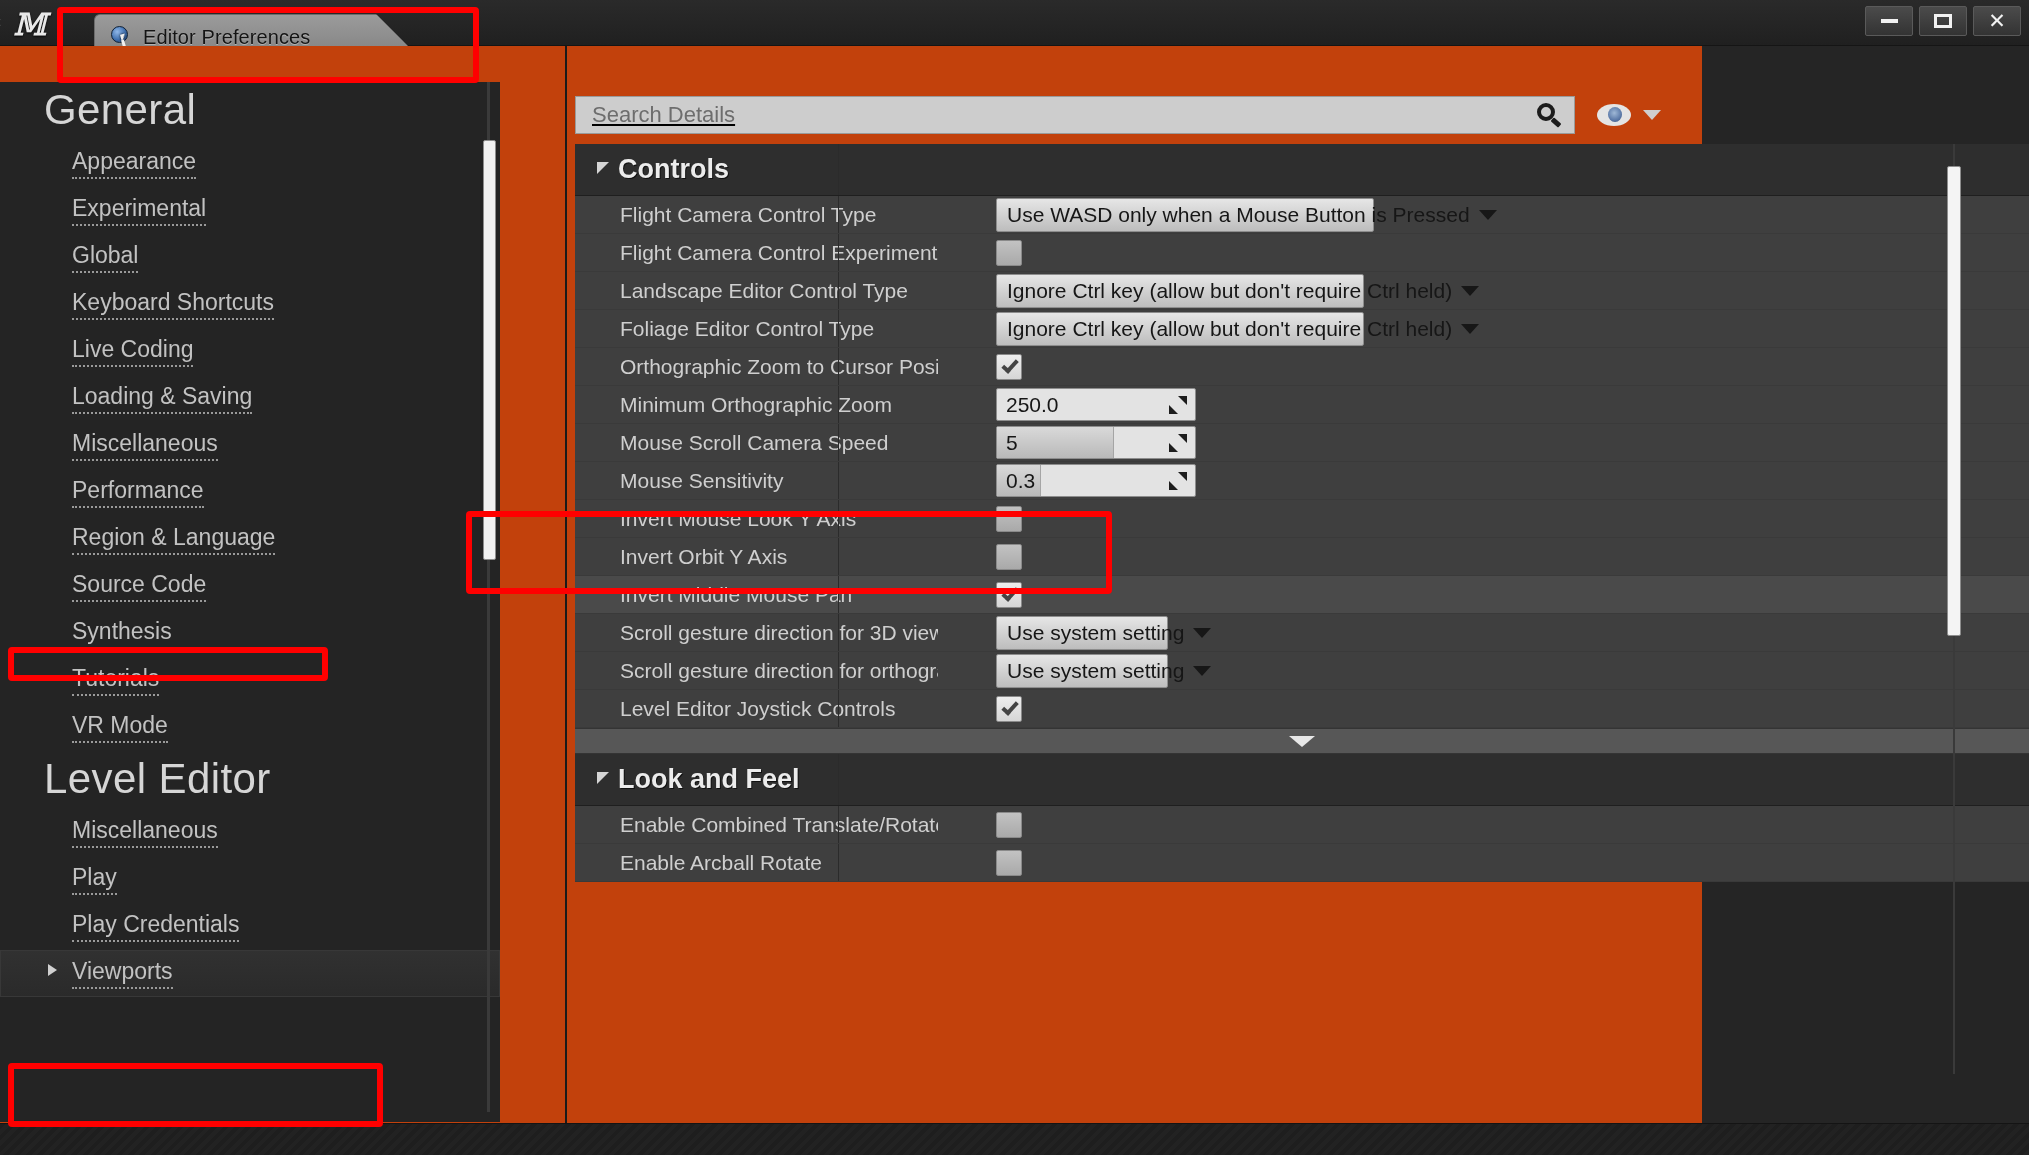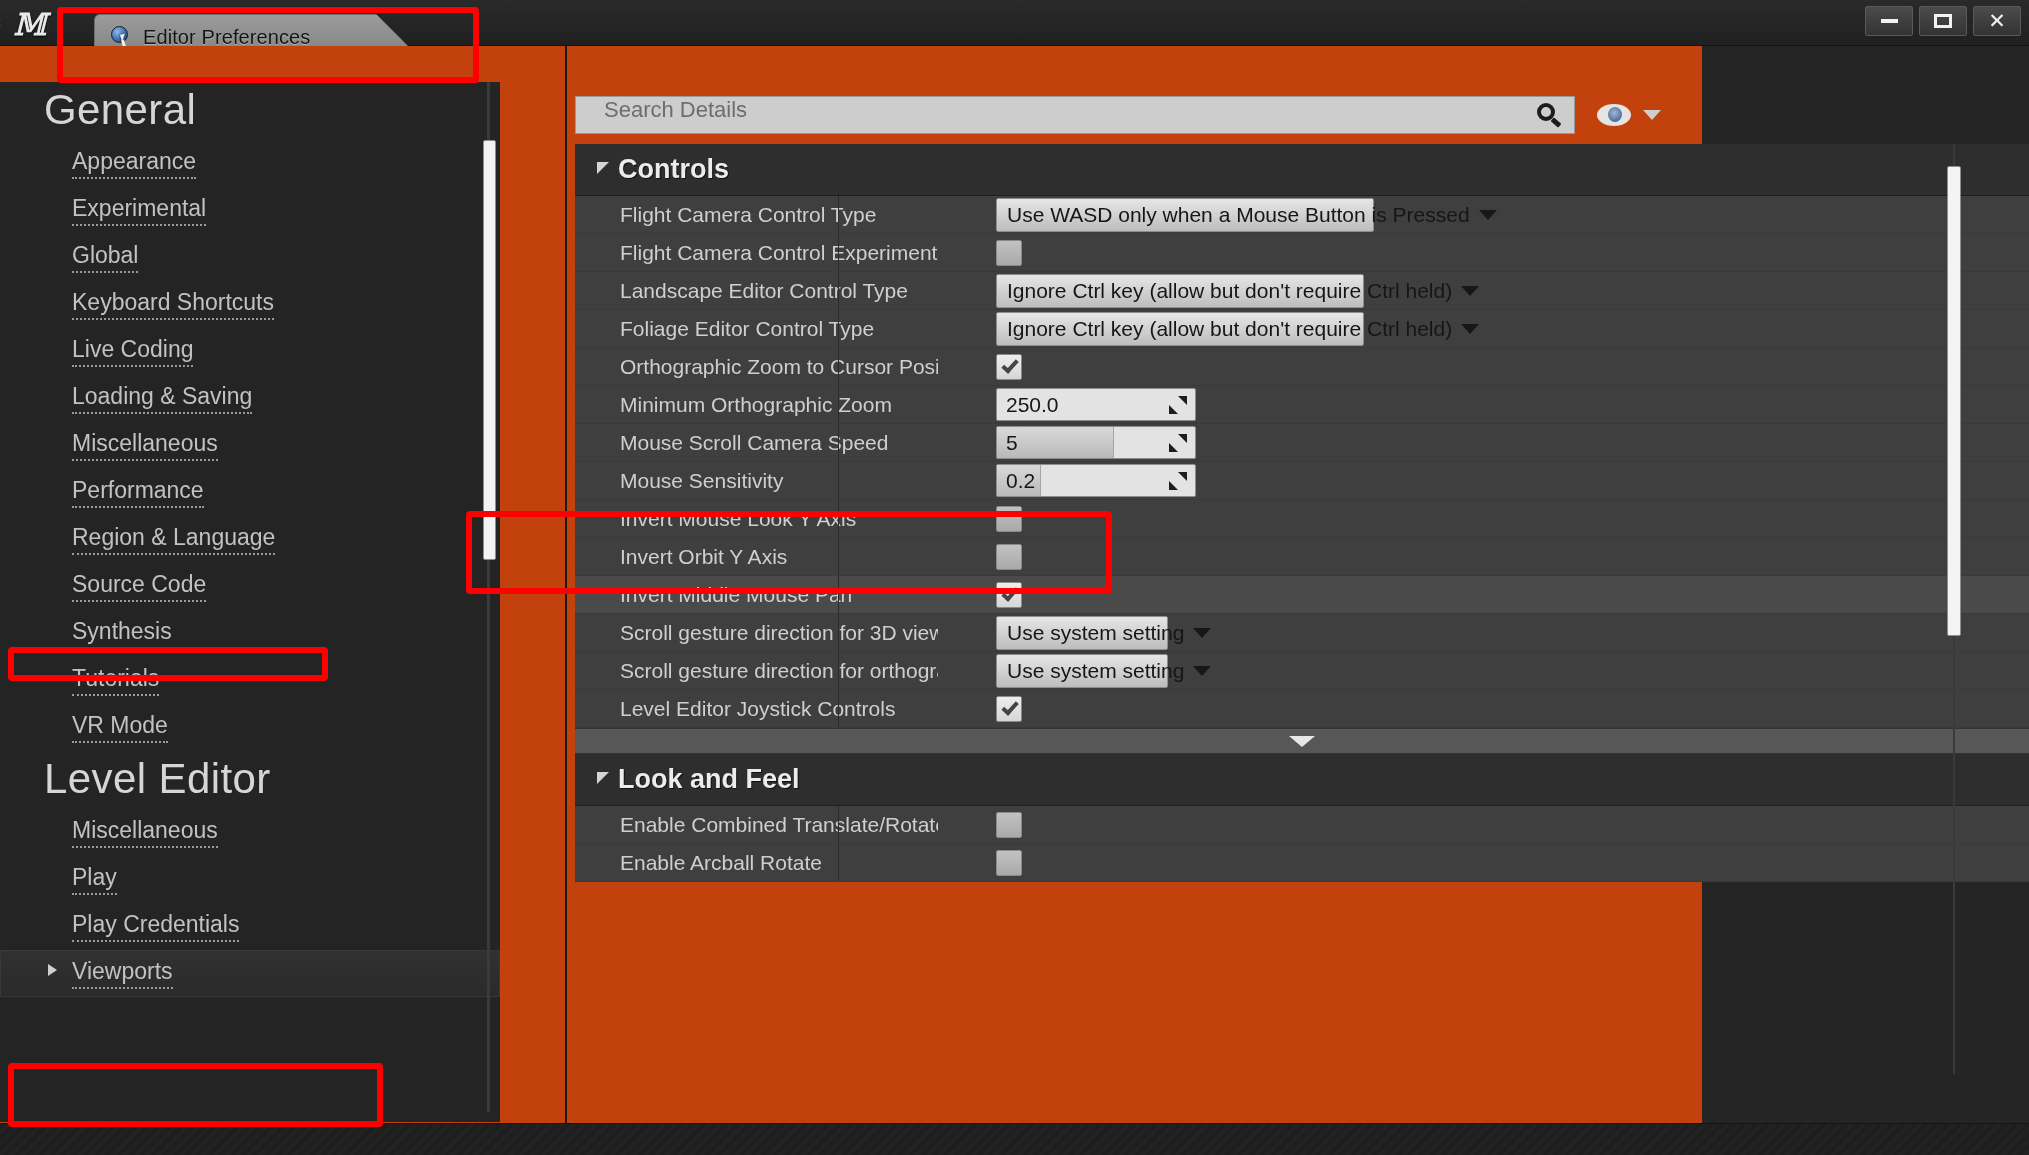--- a/index.html
+++ b/index.html
@@ -153,22 +153,23 @@
   .searchbar {
     position: absolute; left: 0; top: 48px;
     width: 1454px; height: 42px;
     display: flex; align-items: center;
   }
   .searchfield {
     position: relative;
     width: 1000px; height: 38px;
     background: #cdcdcd;
     border: 1px solid #9a9a9a;
-    display: flex; 
-    padding-left: 28px;
+    display: flex; align-items: center;
+    padding-left: 16px;
+    text-decoration: underline;
   }
   .searchfield .ph {
     font-size: 22px; color: #6d6d6d;
   }
   .search-icon {
     position: absolute; right: 10px; top: 4px;
     width: 30px; height: 30px;
   }
   .search-icon .ring {
     position: absolute; left: 3px; top: 2px;
@@ -499,21 +500,21 @@
                 <span class="grip"></span>
               </span>
             </span>
           </div>
           <div class="prow">
             <span class="plabel">Mouse Sensitivity</span>
             <span class="colsep"></span>
             <span class="pvalue">
               <span class="numfield">
                 <span class="fill" style="width:22%"></span>
-                <span class="ntxt">0.2</span>
+                <span class="ntxt">0.3</span>
                 <span class="grip"></span>
               </span>
             </span>
           </div>
           <div class="prow">
             <span class="plabel">Invert Mouse Look Y Axis</span>
             <span class="colsep"></span>
             <span class="pvalue">
               <span class="chk"></span>
             </span>

